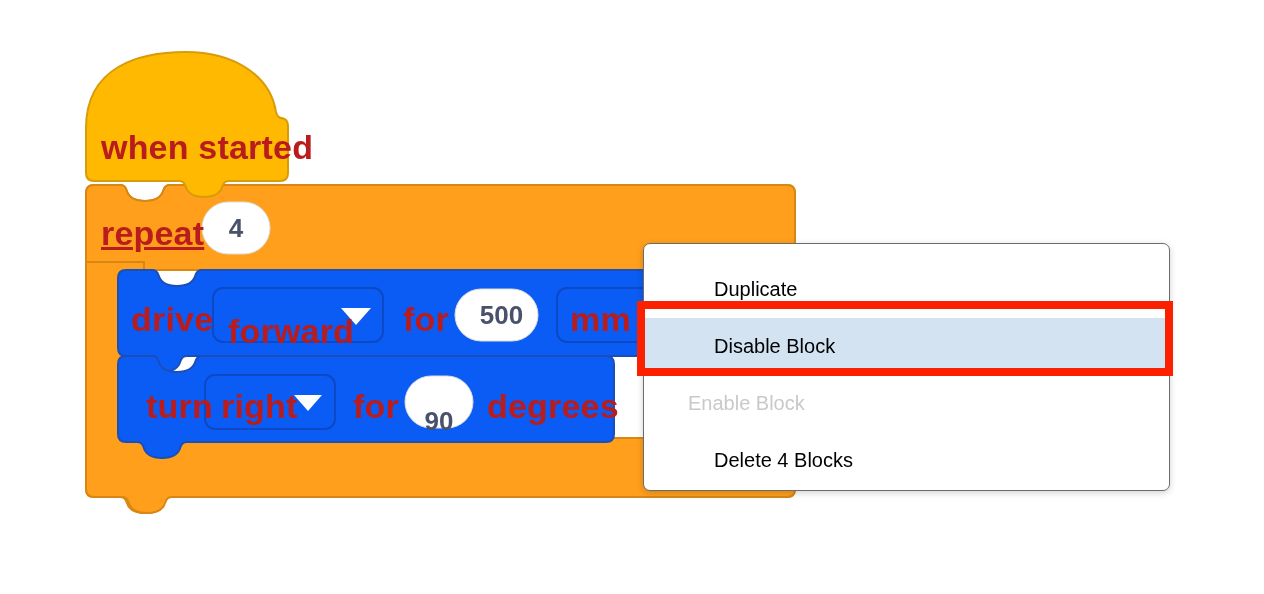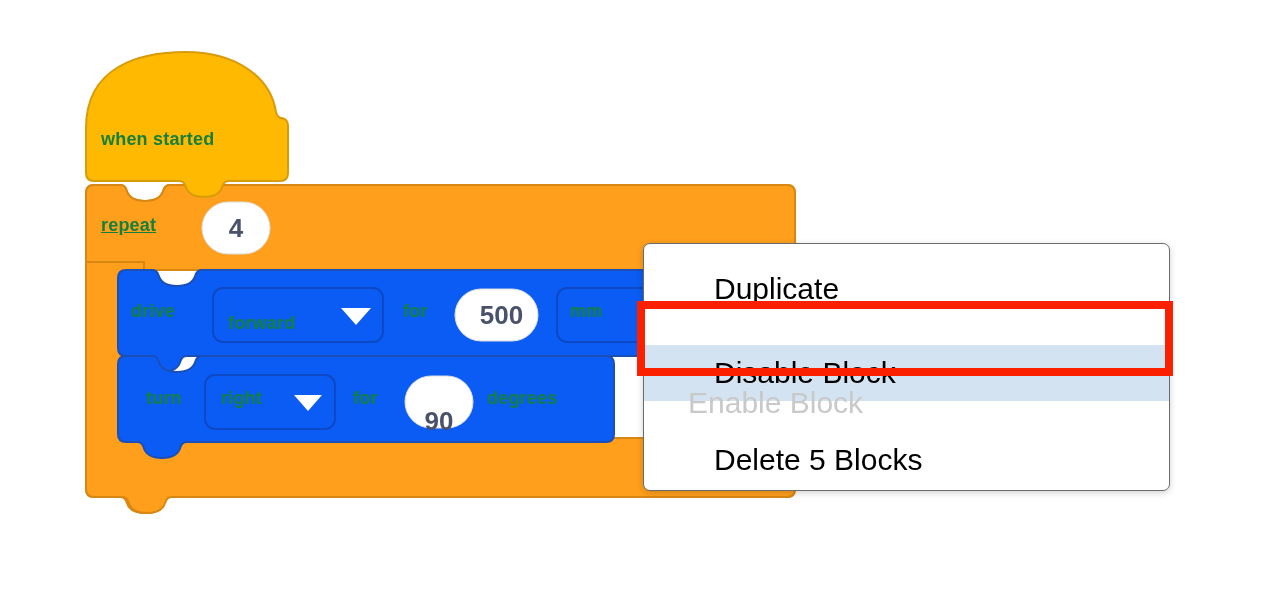--- a/index.html
+++ b/index.html
@@ -23,23 +23,23 @@
 
   .svg-layer {
     position: absolute;
     left: 0; top: 0;
     width: 1264px; height: 594px;
   }
 
   
   .blk-label {
     position: absolute;
-    color: #15803d;
+    color: #b91c1c;
     font-weight: bold;
-    font-size: 18px;
+    font-size: 34px;
     letter-spacing: 0.2px;
     white-space: nowrap;
     line-height: 1;
   }
 
   .num-field {
     position: absolute;
     color: #49516b;
     font-weight: bold;
     font-size: 26px;
@@ -61,30 +61,30 @@
     z-index: 40;
   }
   .menu-item {
     position: absolute;
     left: 0;
     width: 527px;
     height: 56px;
     display: flex;
     align-items: center;
     padding-left: 70px;
-    font-size: 30px;
+    font-size: 20px;
     color: #000000;
     font-family: "Liberation Sans", sans-serif;
     white-space: nowrap;
   }
   .menu-item.highlighted { background: #d3e3f2; }
   .menu-item.disabled { color: #c9c9c9; }
 
   #menu-item-duplicate   { top: 17px; }
-  #menu-item-disable     { top: 74px; margin-top: 27px; }
+  #menu-item-disable     { top: 74px; }
   #menu-item-enable      { top: 131px; padding-left: 44px; }
   #menu-item-delete      { top: 188px; }
 
   
   #annotation-box {
     position: absolute;
     left: 637px; top: 301px;
     width: 536px; height: 75px;
     border: 8px solid #fa2000;
     background: transparent;
@@ -265,18 +265,18 @@
   <span class="blk-label" style="left:146px; top:389px;">turn</span>
   <span class="blk-label" style="left:221px; top:389px;">right</span>
   <span class="blk-label" style="left:353px; top:389px;">for</span>
   <span class="num-field" style="left:405px; top:408px; width:68px;text-align:center;">90</span>
   <span class="blk-label" style="left:487px; top:389px;">degrees</span>
 
   <div id="context-menu">
     <div class="menu-item" id="menu-item-duplicate">Duplicate</div>
     <div class="menu-item highlighted" id="menu-item-disable">Disable Block</div>
     <div class="menu-item disabled" id="menu-item-enable">Enable Block</div>
-    <div class="menu-item" id="menu-item-delete">Delete 5 Blocks</div>
+    <div class="menu-item" id="menu-item-delete">Delete 4 Blocks</div>
   </div>
 
   <div id="annotation-box"></div>
 
 </div>
 
 </body></html>

